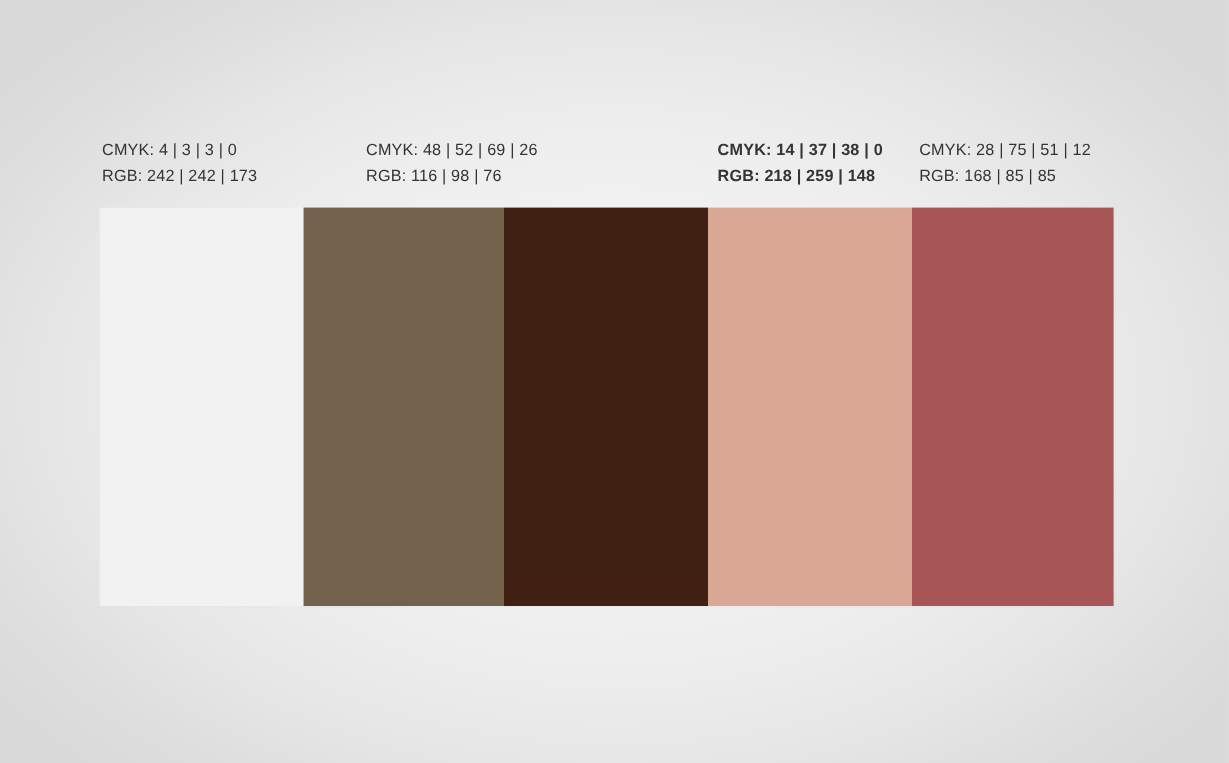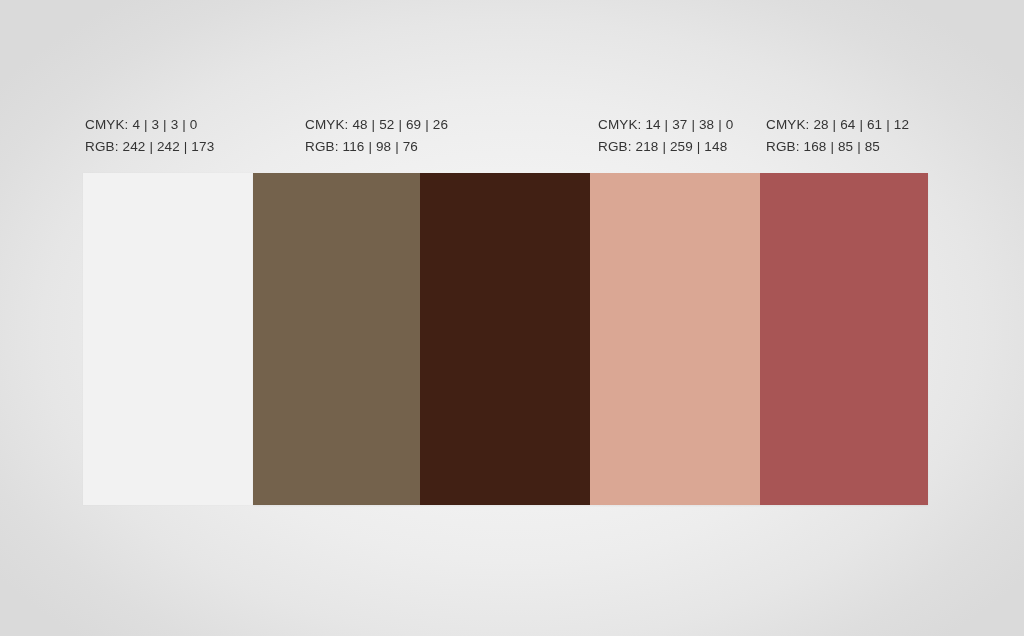--- a/index.html
+++ b/index.html
@@ -72,27 +72,27 @@
     <span class="label-line">CMYK: 4 | 3 | 3 | 0</span>
     <span class="label-line">RGB: 242 | 242 | 173</span>
   </div>
 
   <div class="label-col" style="left:268px;margin-left:37px;">
     <span class="label-line">CMYK: 48 | 52 | 69 | 26</span>
     <span class="label-line">RGB: 116 | 98 | 76</span>
   </div>
 
 
-  <div class="label-col" style="left:598px;">
+  <div class="label-col" style="left:598px;font-weight:bold;">
     <span class="label-line">CMYK: 14 | 37 | 38 | 0</span>
     <span class="label-line">RGB: 218 | 259 | 148</span>
   </div>
 
   <div class="label-col" style="left:766px;">
-    <span class="label-line">CMYK: 28 | 64 | 61 | 12</span>
+    <span class="label-line">CMYK: 28 | 75 | 51 | 12</span>
     <span class="label-line">RGB: 168 | 85 | 85</span>
   </div>
 
   <div class="swatch first" style="left: 83px; width: 170px; background-color: rgb(242, 242, 242);"></div>
 
   <div class="swatch-strip">
     <div class="cell" style="width: 167px; background-color: rgb(116, 98, 76);"></div>
     <div class="cell" style="width: 170px; background-color: rgb(65, 32, 20);"></div>
     <div class="cell" style="width: 170px; background-color: rgb(218, 167, 148);"></div>
     <div class="cell" style="width: 168px; background-color: rgb(168, 85, 85);"></div>

